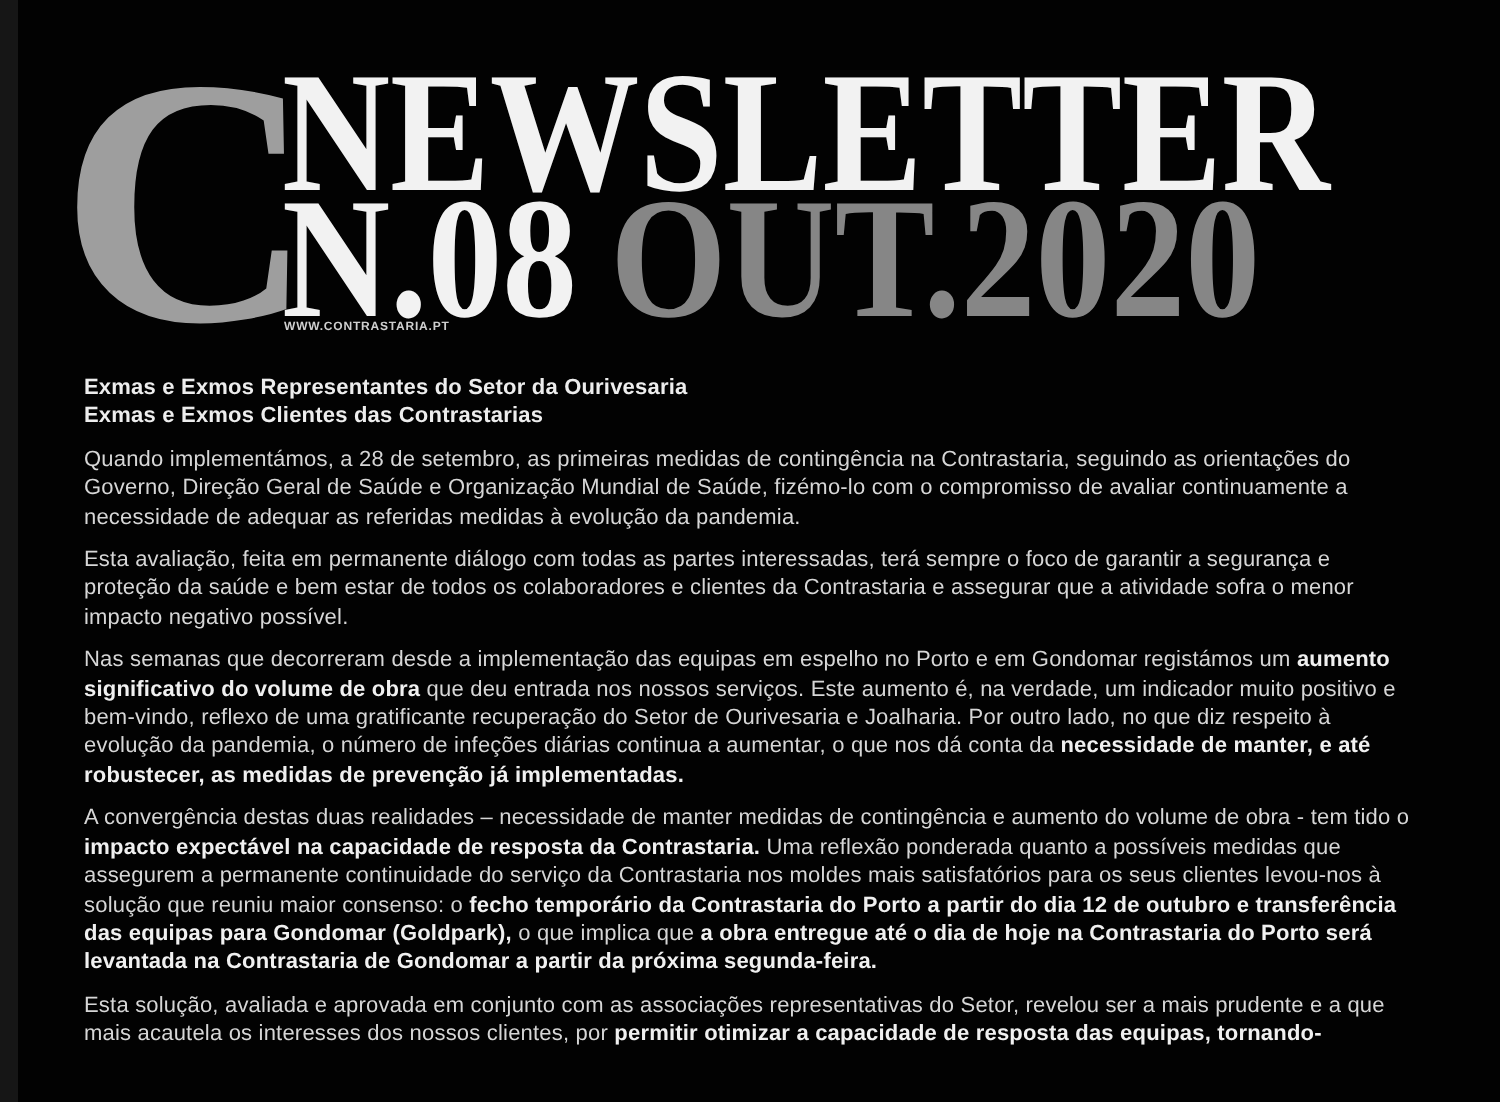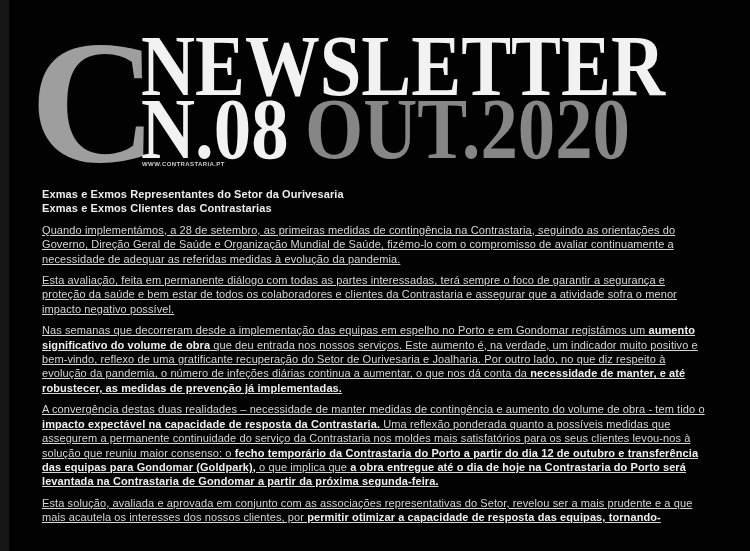--- a/index.html
+++ b/index.html
@@ -64,21 +64,21 @@
   .body-block {
     position: absolute;
     left: 42px; top: 187px;
     width: 664px;
     font-size: 11px;
     line-height: 14.4px;
     letter-spacing: 0.1px;
     color: #d6d6d6;
   }
   .salutation { font-weight: bold; color: #ededed; }
-  .paragraphs p { margin: 7px 0 0 0; text-decoration: underline; }
+  .paragraphs p { margin: 7px 0 0 0; }
   .paragraphs b { font-weight: bold; color: #f0f0f0; }
 </style>
 </head>
 <body>
 
 <div class="page">
   <div class="edge-band"></div>
 
   <header>
     <div class="logo-c">C</div>

